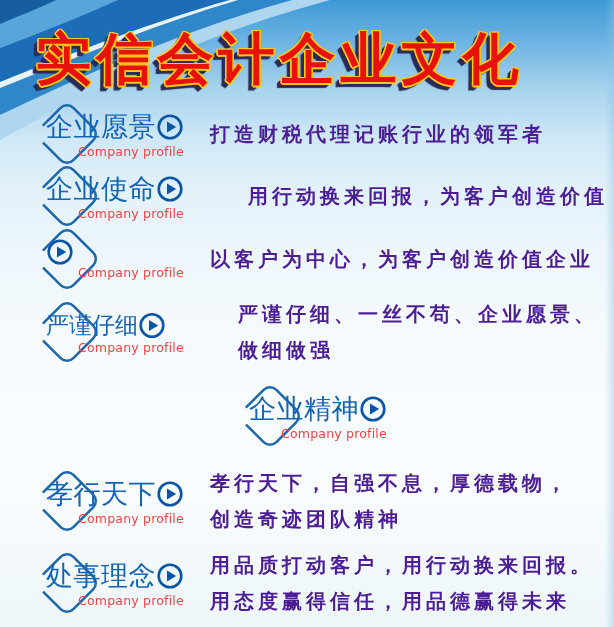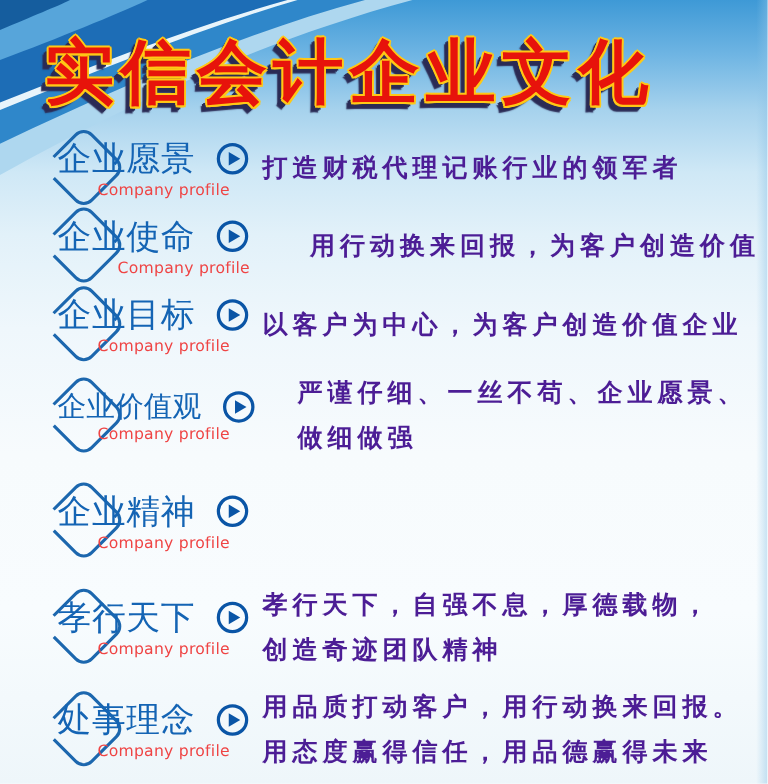--- a/index.html
+++ b/index.html
@@ -25,28 +25,28 @@
       1.2px 1.2px 0 #ffc816,-1.2px 1.2px 0 #ffc816,1.2px -1.2px 0 #ffc816,-1.2px -1.2px 0 #ffc816,
       -3px 3px 0 #2b2b55,-4px 4px 0 #2b2b55,-5px 5px 1px #2b2b55;
   }
   
   .rows{position:absolute;left:30px;top:103px;right:6px;}
   .row{display:flex;align-items:center;}
   .row:nth-child(1){height:62px;}
   .row:nth-child(2){height:62px;text-align:right;}
   .row:nth-child(3){height:64px;}
   .row:nth-child(4){height:82px;}
-  .row:nth-child(5){height:86px;}
+  .row:nth-child(5){height:86px;flex-direction:column;}
   .row:nth-child(6){height:84px;}
   .row:nth-child(7){height:80px;}
   .label-block{position:relative;width:172px;flex:none;height:100%;}
   .row.wide .label-block{width:200px;}
   .diamond{position:absolute;left:2px;top:50%;transform:translateY(-50%);}
   .label-inner{position:absolute;left:16px;top:50%;transform:translateY(-50%);}
-  .cn-row{display:flex;align-items:center;gap:16px;white-space:nowrap;}
+  .cn-row{display:flex;align-items:center;gap:0;white-space:nowrap;}
   .cn{font-size:27px;font-weight:500;color:#1464b4;letter-spacing:0.5px;}
   .row.wide .cn{font-size:23px;letter-spacing:0;}
   .play{flex:none;display:block;}
   .en{display:block;font-size:12.5px;color:#ef4444;margin-left:32px;margin-top:-1px;letter-spacing:0.2px;white-space:nowrap;}
   .content{
     flex:1;margin-left:8px;align-self:center;
     font-size:20px;font-weight:700;color:#4c1d95;
     letter-spacing:4px;line-height:36px;white-space:pre-line;
   }
 </style>
@@ -106,40 +106,39 @@
     <div class="content">用行动换来回报，为客户创造价值</div>
   </div>
 
   <div class="row">
     <div class="label-block">
       <svg class="diamond" width="70" height="70" viewBox="0 0 70 70">
         <rect x="12" y="12" width="46" height="46" rx="9" fill="none" stroke="#1c67ae" stroke-width="2.5" stroke-dasharray="109 20 300" transform="rotate(45 35 35)"></rect>
       </svg>
       <div class="label-inner">
         <div class="cn-row">
-          <span class="cn">企业目标</span>
           <svg class="play" width="28" height="28" viewBox="0 0 28 28">
             <circle cx="14" cy="14" r="11.3" fill="none" stroke="#0a55a6" stroke-width="2.6"></circle>
             <path d="M11,8.6 L20.2,14 L11,19.4 Z" fill="#0a55a6"></path>
           </svg>
         </div>
         <span class="en">Company profile</span>
       </div>
     </div>
     <div class="content">以客户为中心，为客户创造价值企业</div>
   </div>
 
   <div class="row wide">
     <div class="label-block">
       <svg class="diamond" width="70" height="70" viewBox="0 0 70 70">
         <rect x="12" y="12" width="46" height="46" rx="9" fill="none" stroke="#1c67ae" stroke-width="2.5" stroke-dasharray="109 20 300" transform="rotate(45 35 35)"></rect>
       </svg>
       <div class="label-inner">
         <div class="cn-row">
-          <span class="cn">企业价值观</span>
+          <span class="cn">严谨仔细</span>
           <svg class="play" width="28" height="28" viewBox="0 0 28 28">
             <circle cx="14" cy="14" r="11.3" fill="none" stroke="#0a55a6" stroke-width="2.6"></circle>
             <path d="M11,8.6 L20.2,14 L11,19.4 Z" fill="#0a55a6"></path>
           </svg>
         </div>
         <span class="en">Company profile</span>
       </div>
     </div>
     <div class="content">严谨仔细、一丝不苟、企业愿景、
 做细做强</div>

